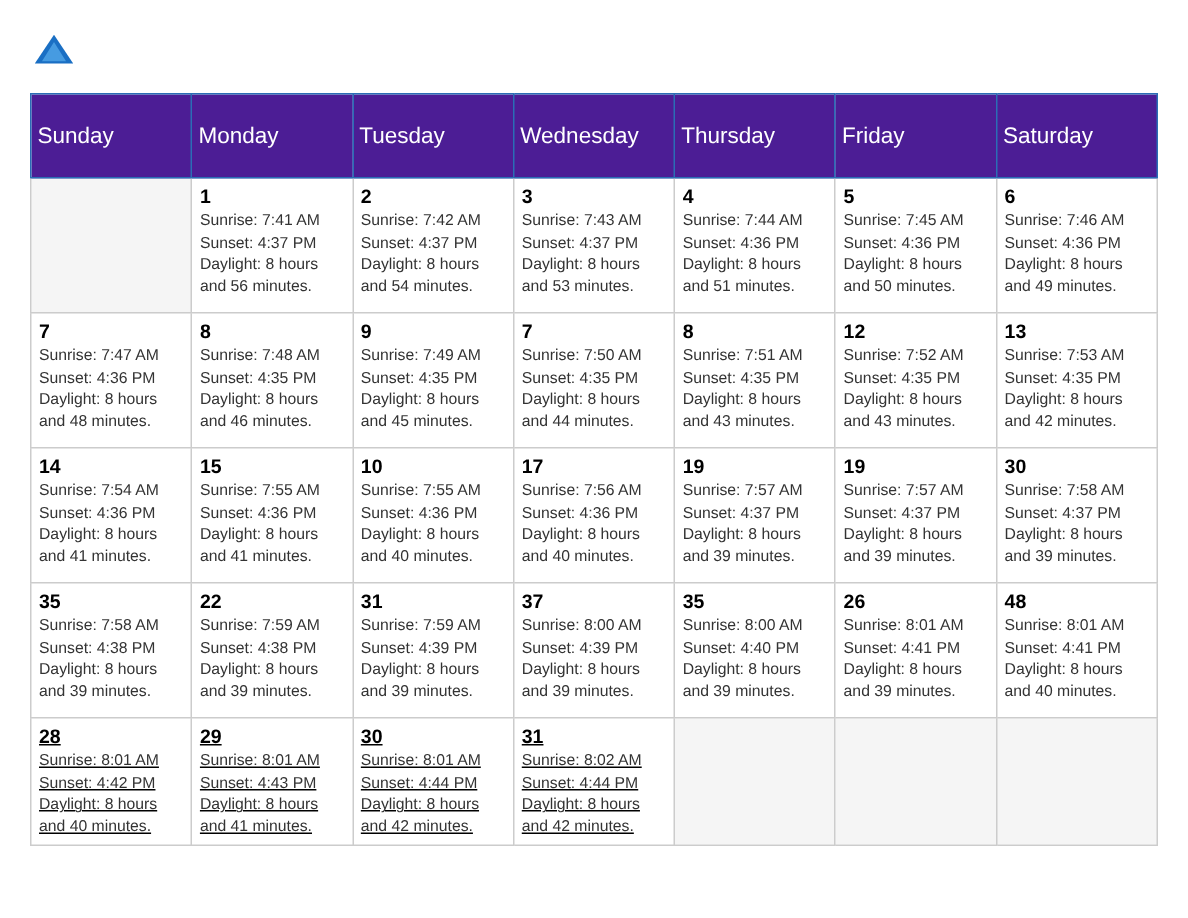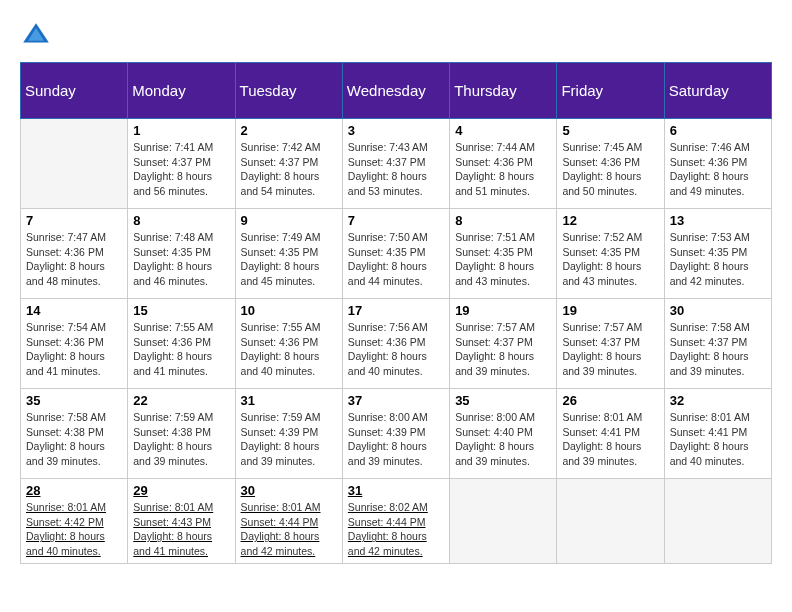--- a/index.html
+++ b/index.html
@@ -227,21 +227,21 @@
         </td>
         <td>
           <span class="day-number">35</span>
           <div class="day-info">Sunrise: 8:00 AM<br>Sunset: 4:40 PM<br>Daylight: 8 hours and 39 minutes.</div>
         </td>
         <td>
           <span class="day-number">26</span>
           <div class="day-info">Sunrise: 8:01 AM<br>Sunset: 4:41 PM<br>Daylight: 8 hours and 39 minutes.</div>
         </td>
         <td>
-          <span class="day-number">32</span>
+          <span class="day-number">48</span>
           <div class="day-info">Sunrise: 8:01 AM<br>Sunset: 4:41 PM<br>Daylight: 8 hours and 40 minutes.</div>
         </td>
       </tr>
       <tr class="last-row">
         <td>
           <span class="day-number">28</span>
           <div class="day-info">Sunrise: 8:01 AM<br>Sunset: 4:42 PM<br>Daylight: 8 hours and 40 minutes.</div>
         </td>
         <td>
           <span class="day-number">29</span>

